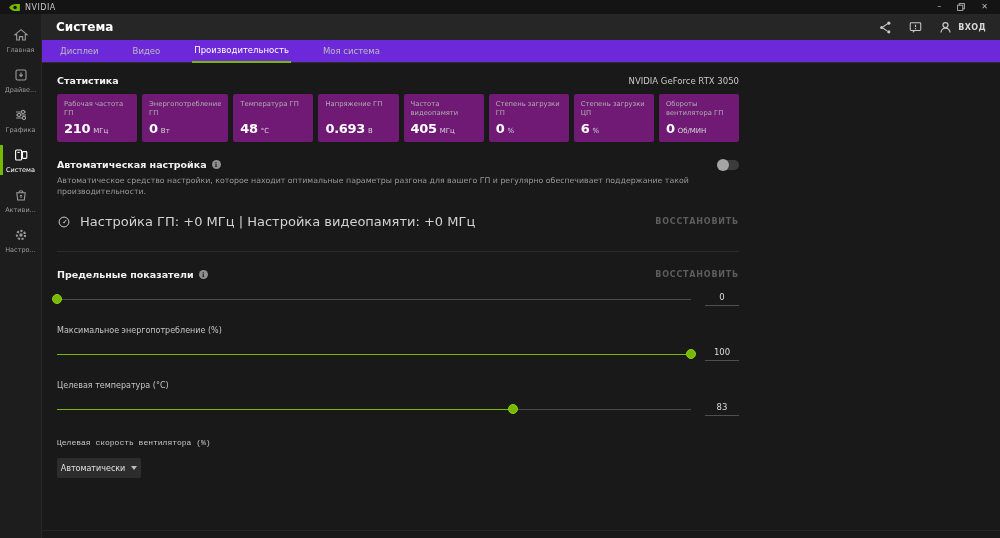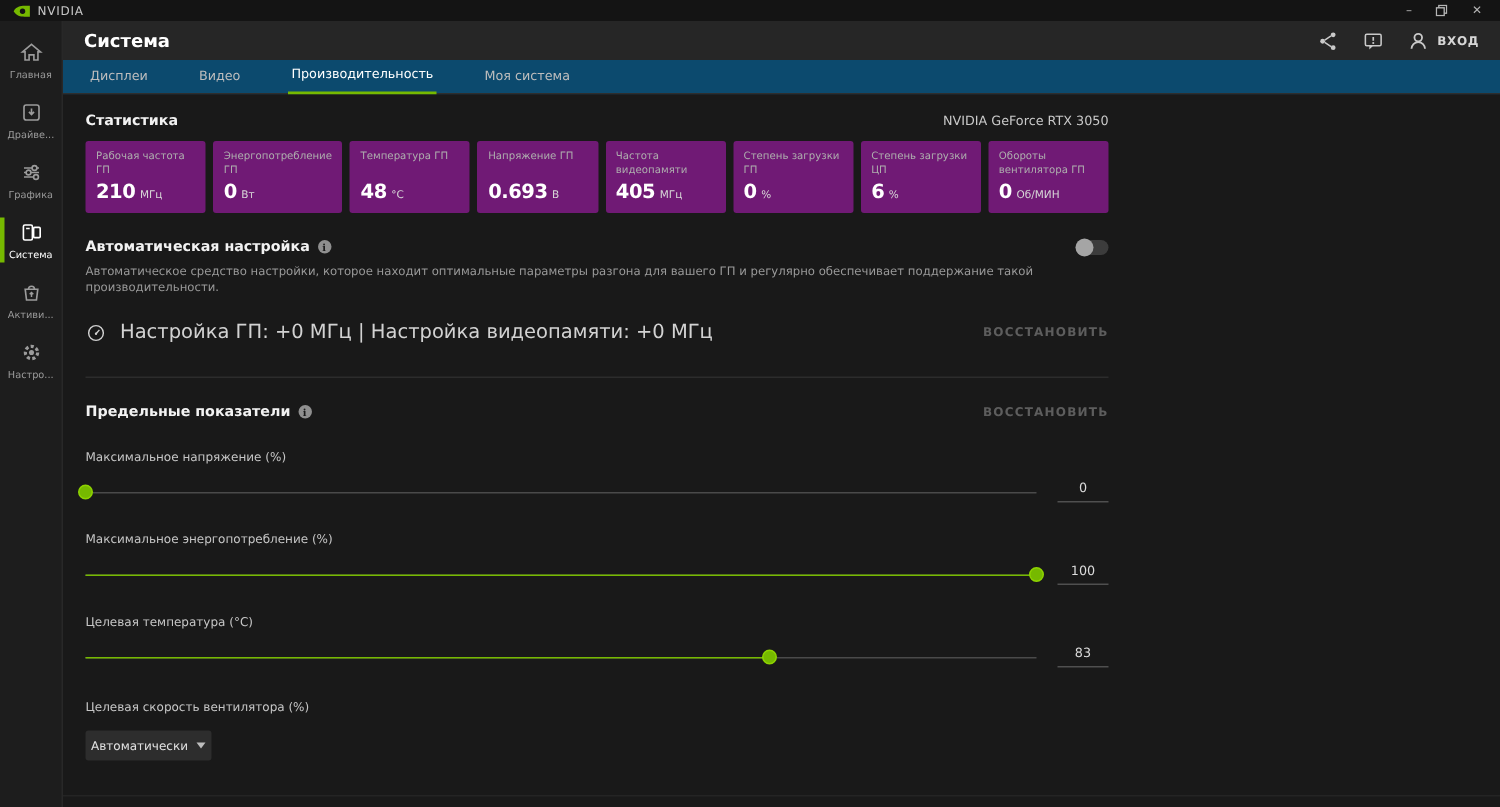--- a/index.html
+++ b/index.html
@@ -26,21 +26,21 @@
 
   
   .header { height:26px; background:#262626; display:flex; align-items:center; padding:0 14px; }
   .page-title { font-size:12px; font-weight:bold; color:#fff; }
   .header-actions { margin-left:auto; display:flex; align-items:center; gap:15px; }
   .h-icon { width:15px; height:15px; color:#c9c9c9; }
   .login { display:flex; align-items:center; gap:5px; color:#d6d6d6; }
   .login-label { font-size:8px; font-weight:bold; letter-spacing:0.4px; }
 
   
-  .tabs { height:23px; background:#0c4a6e; border-bottom:1px solid #2e2e2e; display:flex; align-items:flex-end; gap:30px; padding:0 16px; }
+  .tabs { height:23px; background:#6d28d9; border-bottom:1px solid #2e2e2e; display:flex; align-items:flex-end; gap:30px; padding:0 16px; }
   .tab { font-size:8.5px; color:#bdbdbd; padding:0 2px 6px; cursor:default; }
   .tab.active { color:#ffffff; border-bottom:2px solid #76b900; margin-bottom:-1px; }
 
   
   .content { flex:1; background:#191919; padding:12px 0 0 15px; position:relative; }
   .inner { width:682px; }
   .row-between { display:flex; align-items:center; justify-content:space-between; }
   .section-title { font-size:9.5px; font-weight:bold; color:#f2f2f2; display:flex; align-items:center; gap:5px; }
   .gpu-name { font-size:8.5px; color:#c9c9c9; }
 
@@ -70,21 +70,21 @@
   .limits { margin-top:17px; }
   .slider-label { font-size:8px; color:#c6c6c6; margin-top:20px; }
   .slider-row { display:flex; align-items:center; gap:14px; margin-top:12px; }
   .slider { flex:1; height:10px; position:relative; cursor:default; }
   .slider .track { position:absolute; left:0; right:0; top:4.5px; height:1.5px; background:#4a4a4a; }
   .slider .fill  { position:absolute; left:0; top:4.5px; height:1.5px; background:#76b900; }
   .slider .thumb { position:absolute; top:0; width:10px; height:10px; border-radius:50%; background:#76b900;
                    border:1px solid #8ed300; transform:translateX(-50%); }
   .slider-value { width:34px; text-align:center; font-size:8.5px; color:#dcdcdc; border-bottom:1px solid #4f4f4f; padding-bottom:3px; }
 
-  .fan-label { font-size:8px; color:#c6c6c6; margin-top:22px; }
+  .fan-label { font-size:8px; color:#c6c6c6; margin-top:22px;font-family:Liberation Mono, monospace; }
   .dropdown { margin-top:11px; width:84px; height:20px; background:#2d2d2d; border-radius:2px; display:flex; align-items:center;
               justify-content:center; gap:6px; font-size:8px; color:#e2e2e2; cursor:default; }
   .caret { width:0; height:0; border-left:3.5px solid transparent; border-right:3.5px solid transparent; border-top:4px solid #bdbdbd; }
 
   .bottom-line { position:absolute; left:0; right:0; bottom:7px; height:1px; background:#242424; }
   svg { display:block; }
 </style>
 </head>
 <body>
 
@@ -291,21 +291,20 @@
 
         <div class="limits">
           <div class="row-between">
             <span class="section-title">
               <span>Предельные показатели</span>
               <span class="info-dot">i</span>
             </span>
             <span class="restore">ВОССТАНОВИТЬ</span>
           </div>
 
-          <div class="slider-label">Максимальное напряжение (%)</div>
           <div class="slider-row">
             <div class="slider">
               <div class="track"></div>
               <div class="fill" style="width: 0%;"></div>
               <div class="thumb" style="left: 0%;"></div>
             </div>
             <span class="slider-value">0</span>
           </div>
 
           <div class="slider-label">Максимальное энергопотребление (%)</div>

